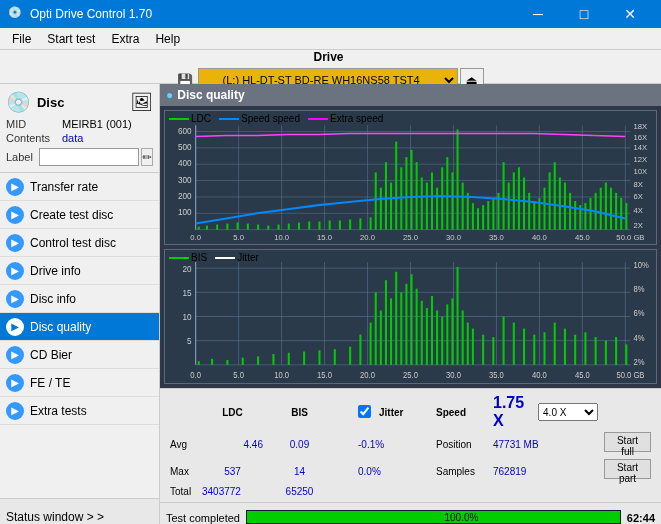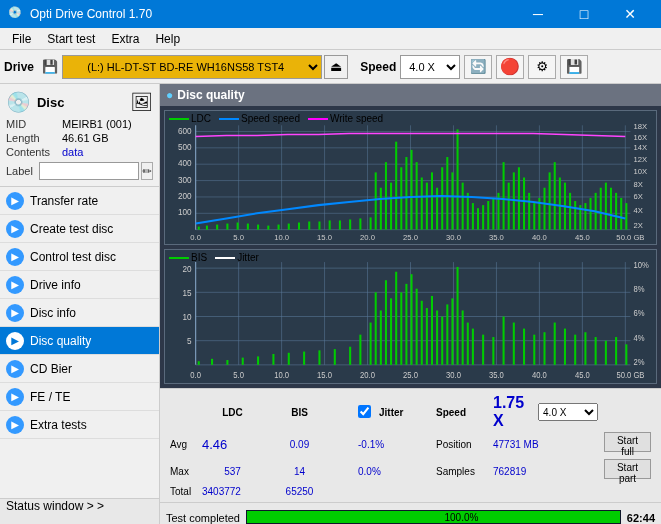--- a/index.html
+++ b/index.html
@@ -41,20 +41,21 @@
 
     
     .toolbar {
       background: #f0f0f0;
       border-bottom: 1px solid #ccc;
       height: 34px;
       display: flex;
       align-items: center;
       padding: 0 4px;
       gap: 4px;
+      flex-direction: column;
     }
     .toolbar-label { font-size: 12px; font-weight: bold; margin-right: 4px; }
     .toolbar-drive-select {
       height: 24px; font-size: 11px;
       border: 1px solid #999; background: #eab308;
       padding: 0 20px; min-width: 200px;
     }
     .toolbar-btn {
       height: 24px; width: 24px;
       border: 1px solid #999; background: #f0f0f0;
@@ -128,21 +129,21 @@
       width: 18px; height: 18px; margin-right: 6px;
       border-radius: 9px; display: flex; align-items: center; justify-content: center;
       font-size: 10px; flex-shrink: 0;
     }
     .nav-item-icon.blue-circle { background: #3399ff; color: white; }
     .nav-item-icon.active-circle { background: white; color: #0078d7; }
 
     
     .status-window-btn {
       height: 26px; border-top: 1px solid #ccc;
-      display: flex; align-items: flex-start; padding: 0 6px;
+      display: flex; align-items: flex-end; padding: 0 6px;
       cursor: pointer; font-size: 12px; background: #e8e8e8;
     }
 
     
     .right-panel {
       flex: 1;
       display: flex;
       flex-direction: column;
       background: #4a5568;
     }
@@ -275,24 +276,20 @@
       <div class="disc-info-header">
         <span class="disc-icon">💿</span>
         <span class="disc-info-label">Disc</span>
         <span style="margin-left:auto;font-size:18px;">🖼</span>
       </div>
       <div class="disc-info-row">
         <span class="disc-info-key">MID</span>
         <span class="disc-info-val">MEIRB1 (001)</span>
       </div>
       <div class="disc-info-row">
-        <span class="disc-info-key">Length</span>
-        <span class="disc-info-val">46.61 GB</span>
-      </div>
-      <div class="disc-info-row">
         <span class="disc-info-key">Contents</span>
         <span class="disc-info-val blue">data</span>
       </div>
       <div class="label-row">
         <span class="disc-info-key">Label</span>
         <input class="label-input" type="text" style="">
         <button class="label-icon-btn">✏</button>
       </div>
     </div>
 
@@ -355,21 +352,21 @@
           <div class="legend-item">
             <div class="legend-color" style="background:#00cc00;"></div>
             <span>LDC</span>
           </div>
           <div class="legend-item">
             <div class="legend-color" style="background:#0088ff;"></div>
             <span>Speed speed</span>
           </div>
           <div class="legend-item">
             <div class="legend-color" style="background:#ff00ff;"></div>
-            <span>Write speed</span>
+            <span>Extra speed</span>
           </div>
         </div>
         <svg class="chart-svg" viewBox="0 0 480 130" preserveAspectRatio="none">
 
           <rect width="480" height="130" fill="#2a3a4a"></rect>
 
           <line x1="30" y1="20" x2="455" y2="20" class="grid-line"></line>
           <line x1="30" y1="36" x2="455" y2="36" class="grid-line"></line>
           <line x1="30" y1="52" x2="455" y2="52" class="grid-line"></line>
           <line x1="30" y1="68" x2="455" y2="68" class="grid-line"></line>
@@ -614,21 +611,21 @@
           <td style="width:55px; font-size:10px; font-weight:bold;">Speed</td>
           <td style="font-size:16px; color:#0000cc; font-weight:bold;">1.75 X</td>
           <td style="width:65px; padding-left:4px;">
             <select style="font-size:10px; width:60px; height:18px;">
               <option>4.0 X</option>
             </select>
           </td>
         </tr>
         <tr>
           <td style="font-size:10px;">Avg</td>
-          <td style="text-align:left; font-size:13px; color:#0000cc;">4.46</td>
+          <td style="text-align:right; font-size:10px; color:#0000cc;">4.46</td>
           <td style="text-align:center; font-size:10px; color:#0000cc;">0.09</td>
           <td></td>
           <td colspan="2" style="font-size:10px; color:#0000cc;">-0.1%</td>
           <td style="font-size:10px;">Position</td>
           <td colspan="2" style="font-size:10px; color:#0000cc;">47731 MB</td>
           <td style="text-align:right;">
             <button class="start-btn">Start full</button>
           </td>
         </tr>
         <tr>

